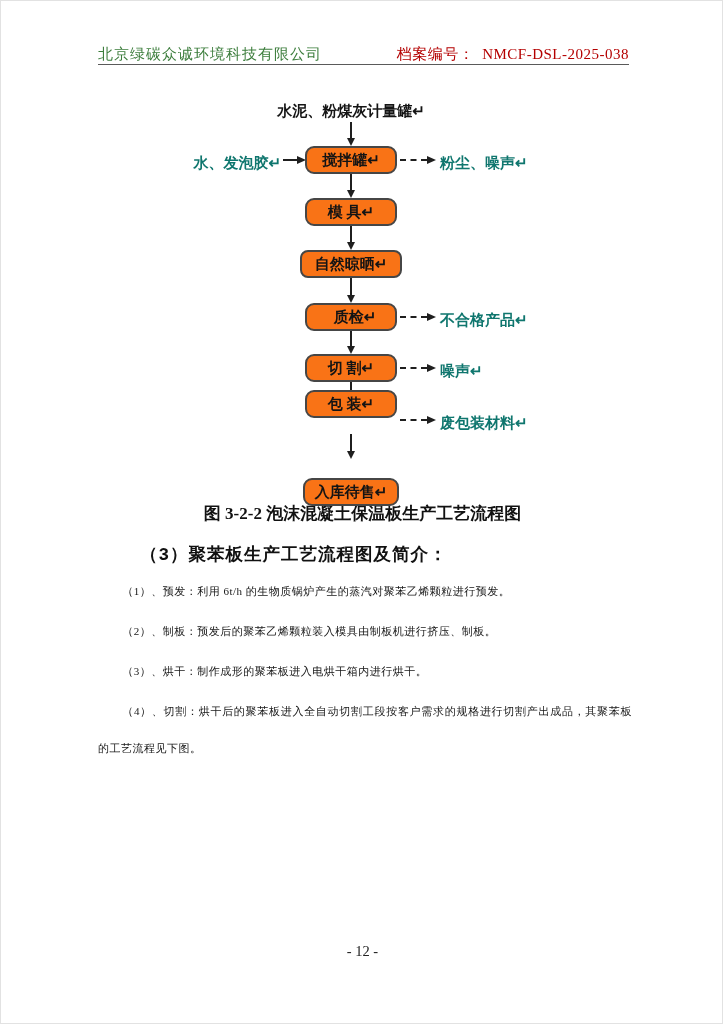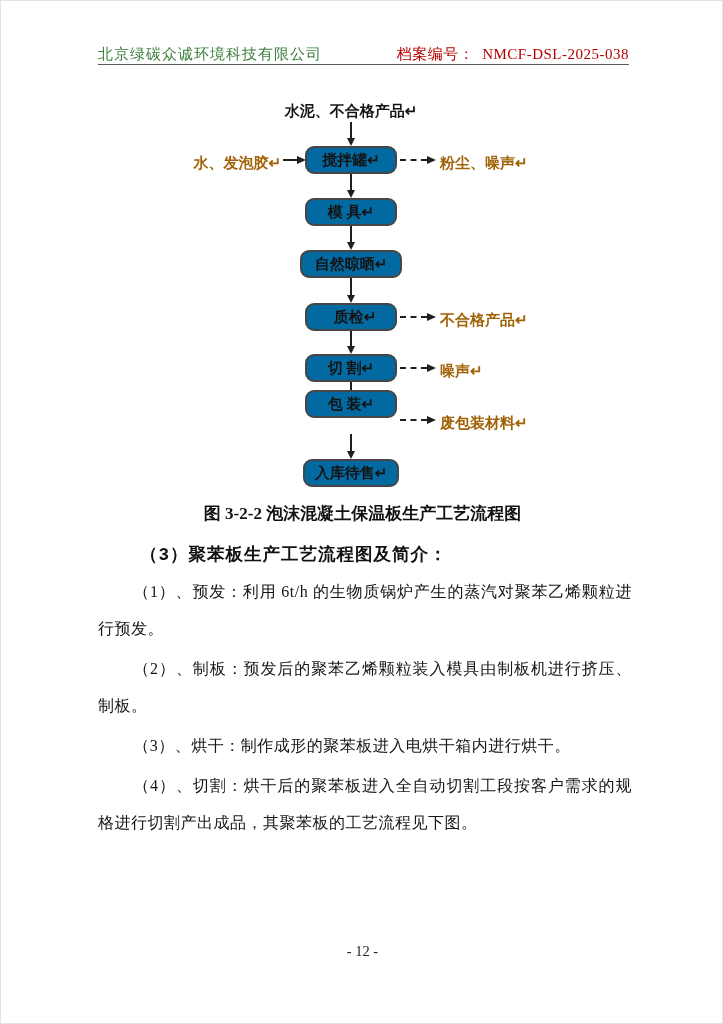--- a/index.html
+++ b/index.html
@@ -23,51 +23,51 @@
   }
   .company   { color: #3c7d3c; }
   .archive   { color: #b40000; letter-spacing: 0.5px; }
   .archive .num { margin-left: 8px; letter-spacing: 0.5px; }
 
   
   .flowchart { position: absolute; top: 95px; left: 97px; width: 533px; height: 400px; font-size: 15px; font-weight: 600; }
   .fc-toplabel { position: absolute; top: 6px; left: 0; width: 506px; text-align: center; color: #141414; }
   .fc-box {
     position: absolute; left: 207px; width: 92px; height: 28px;
-    border: 2px solid #464646; border-radius: 9px; background: #0369a1;
+    border: 2px solid #464646; border-radius: 9px; background: #f97316;
     display: flex; align-items: center; justify-content: center;
     color: #141414; z-index: 2;
   }
   .fc-box.wide   { left: 202px; width: 102px; }
   .fc-box.wide2  { left: 205px; width: 96px; }
   .arrow-v { position: absolute; left: 252px; width: 2px; background: #1f1f1f; z-index: 1; }
   .arrow-v::after {
     content: ""; position: absolute; bottom: -8px; left: -3px;
     border: 4px solid transparent; border-bottom: none; border-top: 8px solid #1f1f1f;
   }
   .arrow-h { position: absolute; height: 0; border-top: 2px dashed #1f1f1f; }
   .arrow-h.solid { border-top-style: solid; }
   .arrow-h::after {
     content: ""; position: absolute; right: -9px; top: -5px;
     border: 4px solid transparent; border-right: none; border-left: 9px solid #1f1f1f;
   }
-  .fc-sidelabel { position: absolute; white-space: nowrap; color: #a16207; }
+  .fc-sidelabel { position: absolute; white-space: nowrap; color: #0f766e; }
 
   
   .caption {
     position: absolute; top: 501px; left: 0; width: 723px;
     text-align: center; font-weight: bold; font-size: 17px; color: #111;
   }
   .heading {
     position: absolute; top: 541px; left: 139px;
     font-weight: bold; font-size: 17.5px; color: #111; letter-spacing: 1px; font-family: Liberation Mono, monospace;
   }
   .bodytext {
     position: absolute; top: 572px; left: 97px; width: 534px;
-    font-size: 16px; line-height: 37px; text-align: justify; color: #161616;
+    font-size: 11px; line-height: 37px; text-align: justify; color: #161616;
   }
   .bodytext p { margin: 0 0 3px 0; text-indent: 2.2em; letter-spacing: 0.5px; }
 
   
   .footer {
     position: absolute; top: 942px; left: 0; width: 723px;
     text-align: center; font-size: 14.5px; color: #222;
   }
 </style>
 </head>
@@ -75,37 +75,37 @@
 
 <div class="header">
   <span class="company">北京绿碳众诚环境科技有限公司</span>
   <span class="archive">
     <span>档案编号：</span><span class="num">NMCF-DSL-2025-038</span>
   </span>
 </div>
 
 <div class="flowchart">
 
-  <div class="fc-toplabel">水泥、不合格产品↵</div>
+  <div class="fc-toplabel">水泥、粉煤灰计量罐↵</div>
 
   <div class="arrow-v" style="top:26px;  height:16px;"></div>
   <div class="arrow-v" style="top:78px;  height:16px;"></div>
   <div class="arrow-v" style="top:130px; height:16px;"></div>
   <div class="arrow-v" style="top:182px; height:17px;"></div>
   <div class="arrow-v" style="top:235px; height:15px;"></div>
   <div class="arrow-v" style="top:286px; height:16px;"></div>
   <div class="arrow-v" style="top:338px; height:17px;"></div>
 
   <div class="fc-box" style="top:50px;">搅拌罐↵</div>
   <div class="fc-box" style="top:102px;">模 具↵</div>
-  <div class="fc-box wide" style="top:154px;">自然晾晒↵</div>
+  <div class="fc-box wide" style="top:154px;border-radius:8px;">自然晾晒↵</div>
   <div class="fc-box" style="top:207px;padding-left:8px;">质检↵</div>
   <div class="fc-box" style="top:258px;">切 割↵</div>
   <div class="fc-box" style="top:294px;">包 装↵</div>
-  <div class="fc-box wide2" style="top:363px;">入库待售↵</div>
+  <div class="fc-box wide2" style="top:382px;">入库待售↵</div>
 
   <div class="fc-sidelabel" style="top:58px; left:183px; transform:translateX(-100%);">水、发泡胶↵</div>
   <div class="arrow-h solid" style="top:63px; left:185px; width:14px;"></div>
 
   <div class="arrow-h" style="top:63px;  left:302px; width:27px;"></div>
   <div class="fc-sidelabel" style="top:58px;  left:342px;">粉尘、噪声↵</div>
 
   <div class="arrow-h" style="top:220px; left:302px; width:27px;"></div>
   <div class="fc-sidelabel" style="top:215px; left:342px;">不合格产品↵</div>
 

